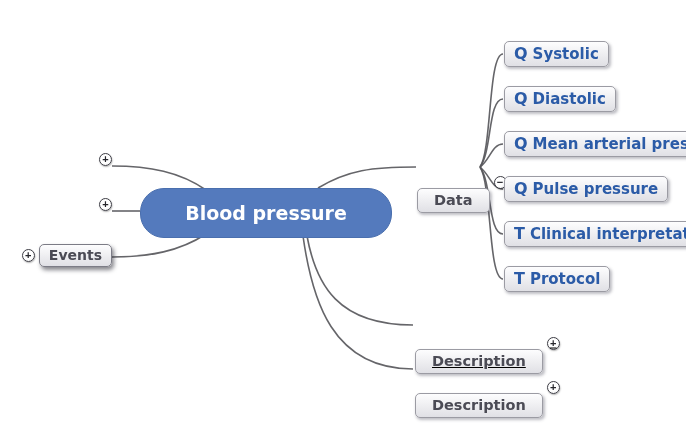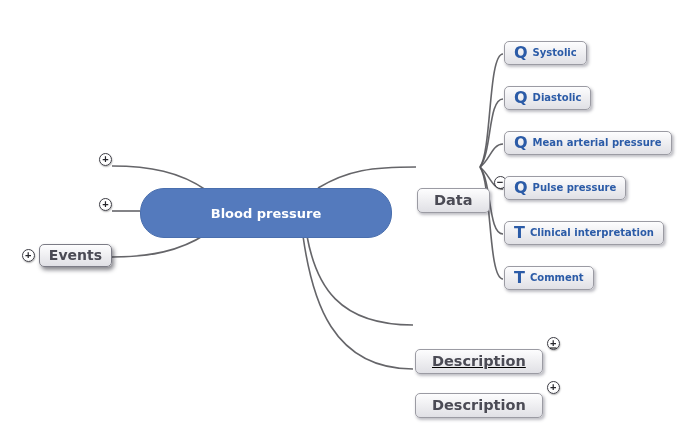--- a/index.html
+++ b/index.html
@@ -15,40 +15,40 @@
   .node{
     display:inline-flex;align-items:center;justify-content:center;gap:5px;
     padding:2px 9px;border:1px solid #9b9ba3;border-radius:5px;
     background:linear-gradient(180deg,#fdfdfe 0%,#ededf0 55%,#e0e0e5 100%);
     box-shadow:1.5px 2px 3px rgba(70,70,85,.35);
     font-weight:bold;color:#4b4b55;font-size:14px;line-height:1.2;
     white-space:nowrap;cursor:pointer;
   }
   .node.selected{border-color:#7c7c86;box-shadow:2px 3px 4px rgba(35,35,45,.55);}
   .node.child{padding:3px 9px;}
-  .node.child .label{color:#2b5ba7;font-size:10px;}
+  .node.child .label{color:#2b5ba7;font-size:15px;}
   .node.big{font-size:14.5px;padding:3px 16px;margin-top:36px;}
 
   .glyph{color:#2b5ba7;font-size:16px;font-weight:bold;line-height:1;}
 
   .toggle{
     width:13px;height:13px;border-radius:50%;border:1.2px solid #3c3c44;
     background:radial-gradient(circle at 35% 30%,#ffffff 55%,#ececec 100%);
     display:flex;align-items:center;justify-content:center;
     font-size:11px;font-weight:bold;color:#26262c;line-height:1;
     box-shadow:0.5px 1px 1.5px rgba(0,0,0,.3);cursor:pointer;flex:0 0 auto;
     padding:0;
   }
   .toggle span{display:block;transform:translateY(-0.5px);}
 
   #central{
     position:absolute;left:140px;top:188px;width:250px;height:48px;
     background:#547abd;border:1px solid #4a6fae;border-radius:24px;
     display:flex;align-items:center;justify-content:center;
-    color:#ffffff;font-size:13px;font-weight:bold;cursor:pointer;
+    color:#ffffff;font-size:19px;font-weight:bold;cursor:pointer;
   }
 </style>
 </head>
 <body>
 
 <div id="canvas">
 
   <svg id="wires" viewBox="0 0 686 447">
     <path d="M 112 166 C 150 166 180 172 206 190"></path>
     <path d="M 112 211 L 140 211"></path>
@@ -129,21 +129,21 @@
   <div class="wrap" style="left:504px;top:221px;">
     <div class="node child">
       <span class="glyph">T</span>
       <span class="label">Clinical interpretation</span>
     </div>
   </div>
 
   <div class="wrap" style="left:504px;top:266px;">
     <div class="node child">
       <span class="glyph">T</span>
-      <span class="label">Comment</span>
+      <span class="label">Protocol</span>
     </div>
   </div>
 
   <div class="wrap" style="left:415px;top:313px;text-decoration:underline;">
     <div class="node big">
       <span class="label">Description</span>
     </div>
     <button class="toggle">
       <span>+</span>
     </button>

